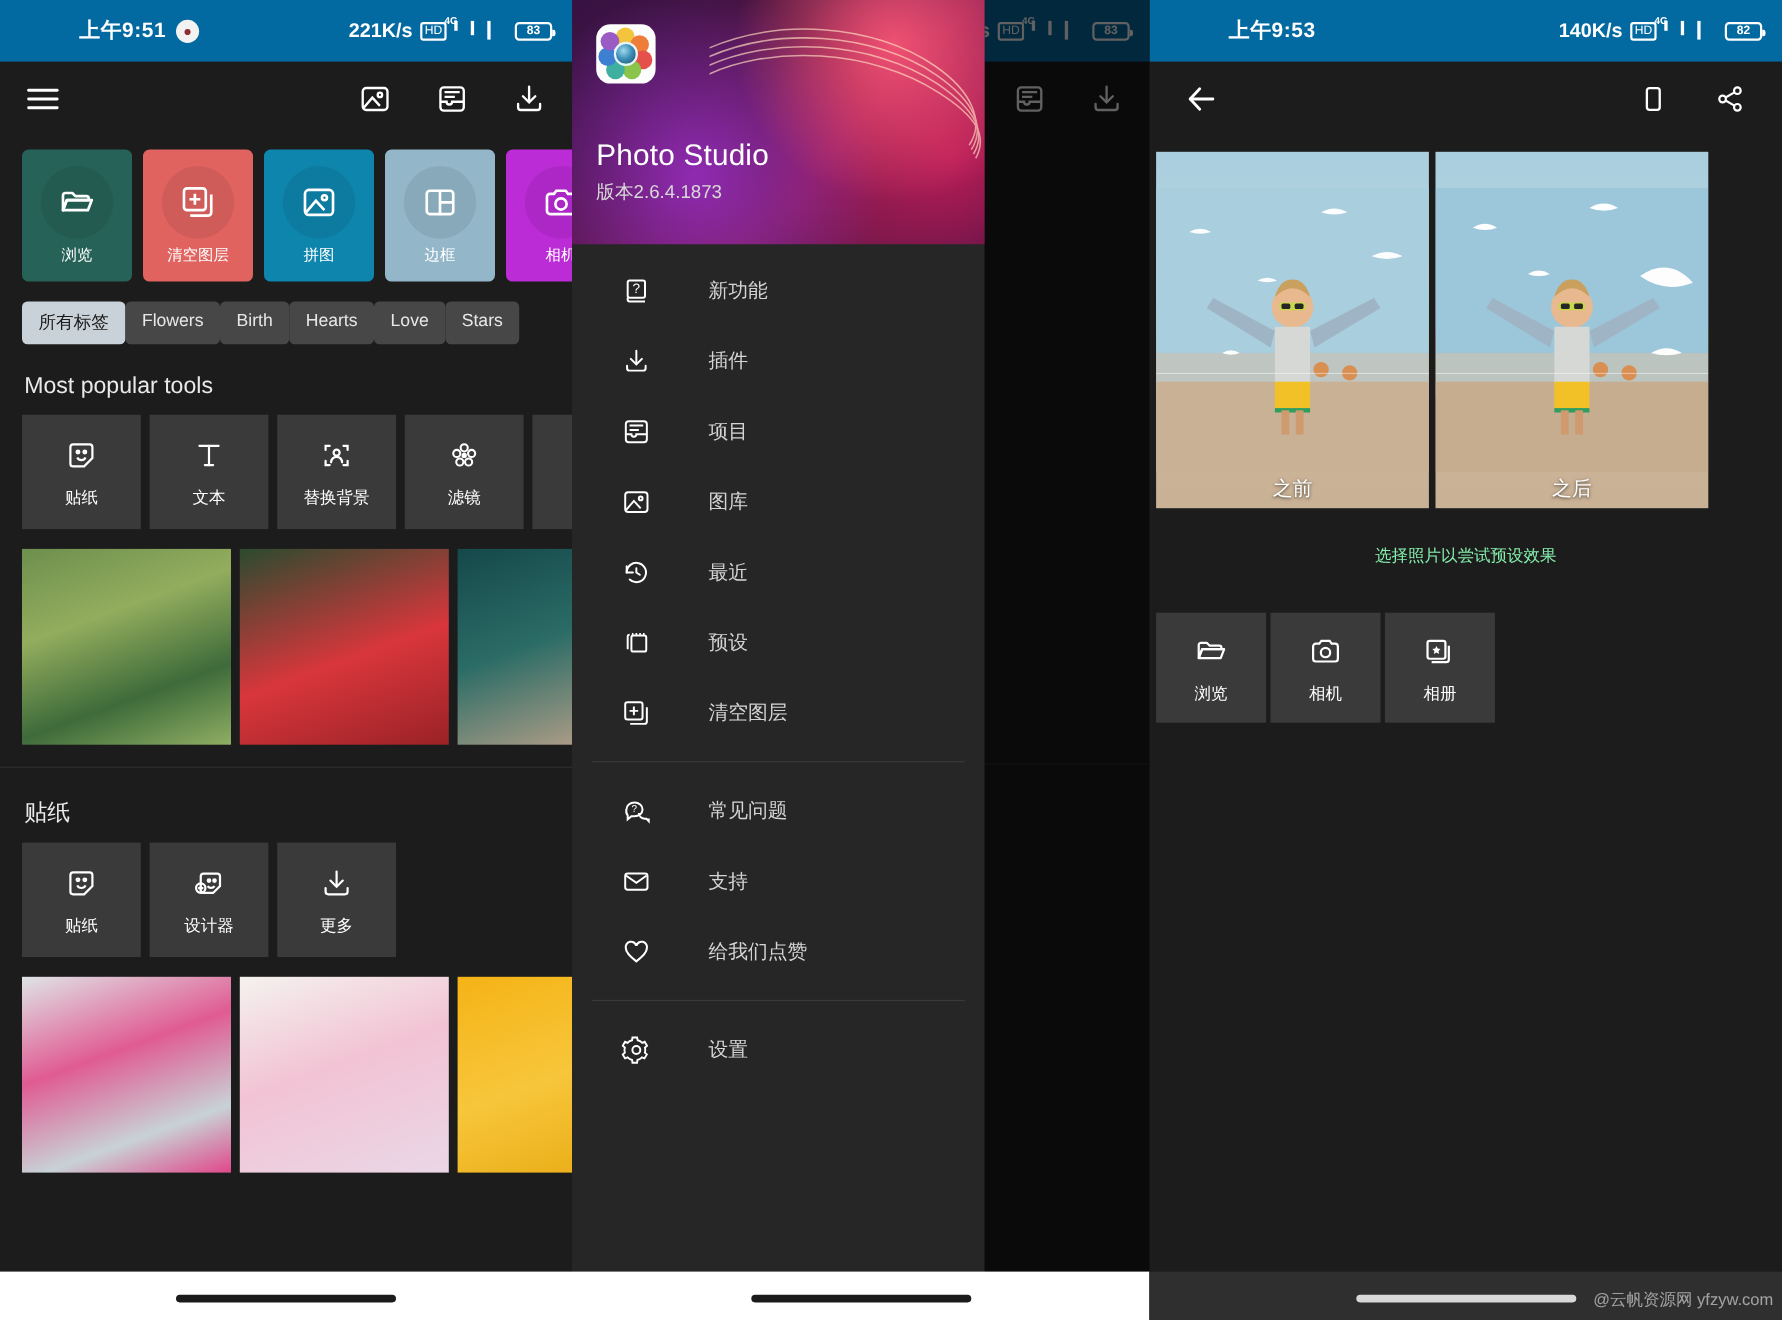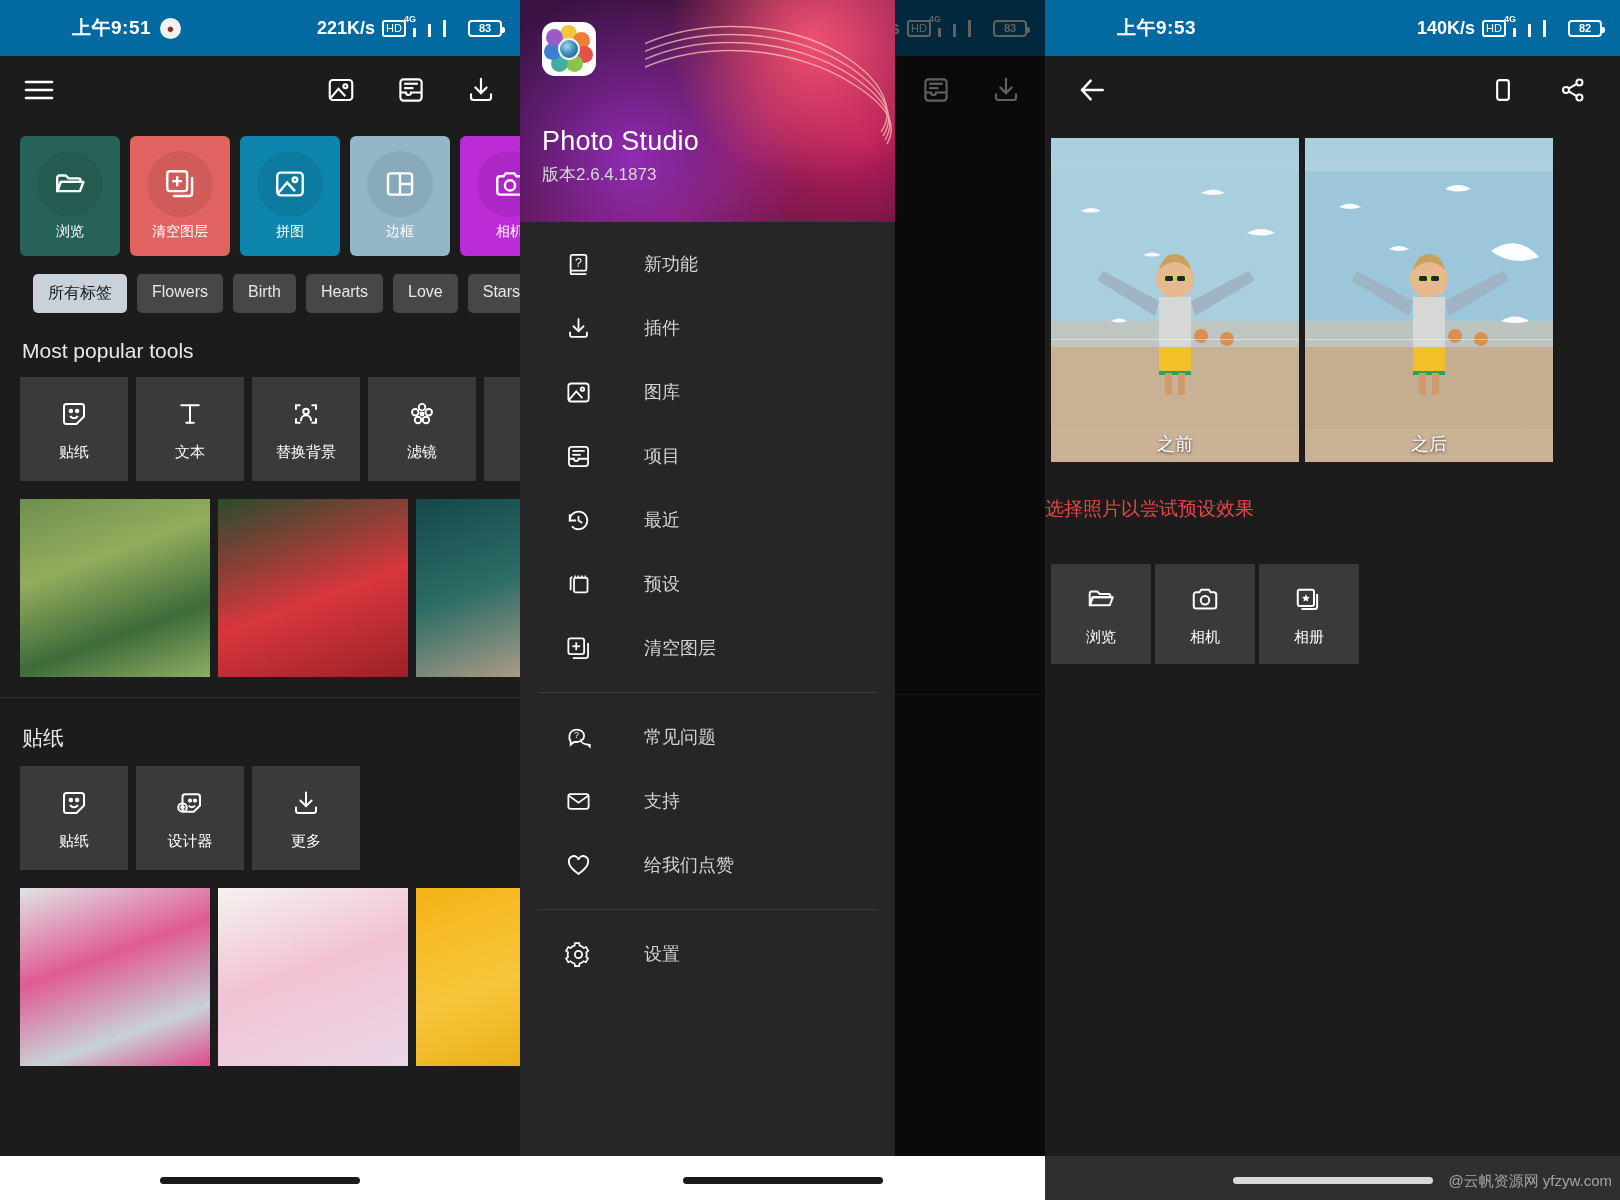--- a/index.html
+++ b/index.html
@@ -29,21 +29,21 @@
     margin-left: 9px; width: 21px; height: 21px; border-radius: 50%;
     background: #f2f2f2; display: inline-flex; align-items: center; justify-content: center;
     color: #8b2f34; font-size: 13px; line-height: 1;
   }
   .sb-right { margin-left: auto; display: flex; align-items: center; gap: 7px; margin-right: 18px; }
   .sb-speed { font-size: 18px; }
   .sb-hd {
     font-size: 11px; border: 2px solid #fff; border-radius: 3px; padding: 0 2px;
     font-weight: normal; line-height: 13px;
   }
-  .sb-sig { position: relative; display: flex; align-items: flex-end; gap: 12px; height: 18px; }
+  .sb-sig { position: relative; display: flex; align-items: flex-start; gap: 12px; height: 18px; }
   .sb-sig i { width: 3px; background: #fff; display: block; }
   .sb-sig i:nth-child(1){height:6px}.sb-sig i:nth-child(2){height:9px}
   .sb-sig i:nth-child(3){height:13px}.sb-sig i:nth-child(4){height:17px}
   .sb-4g { position: absolute; top: -5px; left: -9px; font-size: 9px; font-weight: bold; }
   .sb-bat {
     width: 34px; height: 17px; border: 2px solid #fff; border-radius: 4px;
     font-size: 11px; display: flex; align-items: center; justify-content: center;
     font-weight: bold; position: relative;
   }
   .sb-bat::after { content:""; position:absolute; right:-5px; top:5px; width:3px; height:6px; background:#fff; border-radius:0 2px 2px 0;}
@@ -70,21 +70,21 @@
   }
   .card .cc {
     width: 66px; height: 66px; border-radius: 50%;
     background: rgba(0,0,0,0.07);
     display: flex; align-items: center; justify-content: center;
     margin-bottom: 6px;
   }
   .card .lbl { font-size: 14px; }
 
   
-  .chips { display: flex; gap: 10px; padding: 18px 20px 0 33px; }
+  .chips { display: flex; gap: 0; padding: 18px 20px 0 20px; }
   .chip {
     background: #474747; color: #e8e8e8; font-size: 16px;
     border-radius: 5px; padding: 9px 15px; white-space: nowrap; flex: 0 0 auto;
   }
   .chip.sel { background: #c9d2d8; color: #1a1a1a; }
 
   
   .sect-title { color: #e9e9e9; font-size: 21px; padding: 26px 22px 14px 22px; }
   .sect-title.sep { border-top: 1px solid #2e2e2e; margin-top: 20px; padding-top: 26px; }
 
@@ -143,21 +143,21 @@
   
   .ba-row { display: flex; gap: 6px; padding: 14px 6px 0 6px; }
   .ba {
     width: 248px; height: 324px; position: relative; overflow: hidden; flex: 0 0 auto; background:#6fa9c4;
   }
   .ba-label {
     position: absolute; left: 0; right: 0; bottom: 6px; text-align: center;
     color: #fff; font-size: 18px; text-shadow: 0 1px 3px rgba(0,0,0,.7);
   }
   .ba-div { position:absolute; left:0; right:0; top:62%; height:1px; background:rgba(255,255,255,.45);}
-  .hint { color: #ef4444; font-size: 19px; padding: 34px 0 0 0; }
+  .hint { color: #86efac; font-size: 15px; text-align: center; padding: 34px 0 0 0; }
   .p3tools { display: flex; gap: 4px; padding: 42px 0 0 6px; }
   .p3tool {
     width: 100px; height: 100px; background: #3a3a3a;
     display: flex; flex-direction: column; align-items: center; justify-content: center;
     color: #fff; gap: 12px; flex: 0 0 auto;
   }
   .p3tool .lbl { font-size: 15px; }
 
   
   .dim { position: absolute; inset: 0; background: rgba(0,0,0,.62); z-index: 70; }
@@ -589,37 +589,37 @@
                 <line x1="12" y1="3.5" x2="12" y2="14"></line>
                 <path d="M7.5 10 L12 14.5 L16.5 10"></path>
                 <path d="M4.5 15.5 v2 a2 2 0 0 0 2 2 h11 a2 2 0 0 0 2-2 v-2"></path>
               </svg>
           </span>
           <span class="dl">插件</span>
         </div>
         <div class="ditem">
           <span class="di">
             <svg width="27" height="27" viewBox="0 0 24 24" fill="none" stroke="#fff" stroke-width="1.6">
-                <rect x="3" y="4" width="18" height="16" rx="2.5"></rect>
-                <circle cx="15.5" cy="9" r="1.5"></circle>
-                <path d="M3.6 18.5 L10 11 L15.5 17"></path>
-              </svg>
-          </span>
-          <span class="dl">图库</span>
-        </div>
-        <div class="ditem">
-          <span class="di">
-            <svg width="27" height="27" viewBox="0 0 24 24" fill="none" stroke="#fff" stroke-width="1.6">
                 <rect x="3.5" y="3.5" width="17" height="17" rx="2.5"></rect>
                 <line x1="6.5" y1="7" x2="17.5" y2="7"></line>
                 <line x1="6.5" y1="10.5" x2="14" y2="10.5"></line>
                 <path d="M3.5 14 H8 a2 2 0 0 0 4 0 h8.5"></path>
               </svg>
           </span>
           <span class="dl">项目</span>
+        </div>
+        <div class="ditem">
+          <span class="di">
+            <svg width="27" height="27" viewBox="0 0 24 24" fill="none" stroke="#fff" stroke-width="1.6">
+                <rect x="3" y="4" width="18" height="16" rx="2.5"></rect>
+                <circle cx="15.5" cy="9" r="1.5"></circle>
+                <path d="M3.6 18.5 L10 11 L15.5 17"></path>
+              </svg>
+          </span>
+          <span class="dl">图库</span>
         </div>
         <div class="ditem">
           <span class="di">
             <svg width="27" height="27" viewBox="0 0 24 24" fill="none" stroke="#fff" stroke-width="1.6" stroke-linecap="round">
                 <path d="M4.2 12 a7.8 7.8 0 1 1 2.4 5.6"></path>
                 <path d="M4.2 7 v5 h5"></path>
                 <path d="M12 8.5 V12 l2.8 1.8"></path>
               </svg>
           </span>
           <span class="dl">最近</span>

